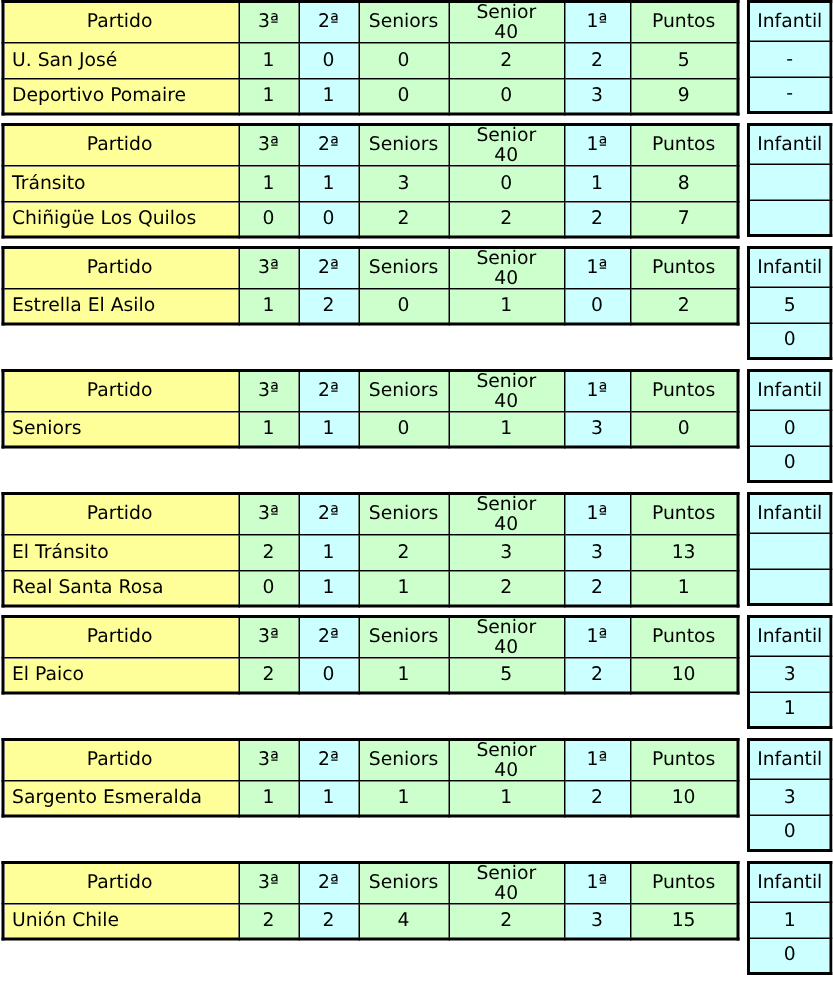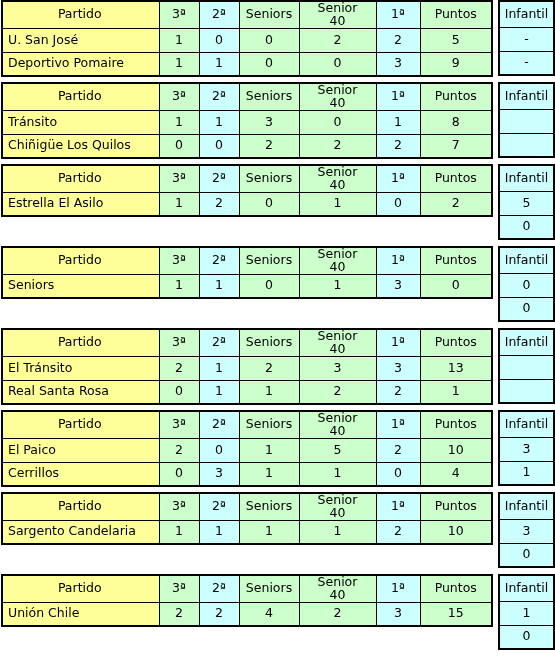--- a/index.html
+++ b/index.html
@@ -324,29 +324,20 @@
             </tr>
             <tr>
               <td class="c-partido bg-yellow">El Paico</td>
               <td class="c-num bg-green">2</td>
               <td class="c-num bg-cyan">0</td>
               <td class="c-seniors bg-green">1</td>
               <td class="c-s40 bg-green">5</td>
               <td class="c-1a bg-cyan">2</td>
               <td class="c-puntos bg-green">10</td>
             </tr>
-            <tr>
-              <td class="c-partido bg-yellow">Cerrillos</td>
-              <td class="c-num bg-green">0</td>
-              <td class="c-num bg-cyan">3</td>
-              <td class="c-seniors bg-green">1</td>
-              <td class="c-s40 bg-green">1</td>
-              <td class="c-1a bg-cyan">0</td>
-              <td class="c-puntos bg-green">4</td>
-            </tr>
           </tbody>
         </table>
       </div>
       <div class="infantil-wrap">
         <table class="grid infantil">
           <tbody>
             <tr class="header-row">
               <td class="bg-cyan">Infantil</td>
             </tr>
             <tr>
@@ -366,21 +357,21 @@
             <tr class="header-row">
               <td class="c-partido bg-yellow hdr-partido">Partido</td>
               <td class="c-num bg-green">3ª</td>
               <td class="c-num bg-cyan">2ª</td>
               <td class="c-seniors bg-green">Seniors</td>
               <td class="c-s40 bg-green"><span class="s40-label">Senior</span><br><span class="s40-label">40</span></td>
               <td class="c-1a bg-cyan">1ª</td>
               <td class="c-puntos bg-green">Puntos</td>
             </tr>
             <tr>
-              <td class="c-partido bg-yellow">Sargento Candelaria</td>
+              <td class="c-partido bg-yellow">Sargento Esmeralda</td>
               <td class="c-num bg-green">1</td>
               <td class="c-num bg-cyan">1</td>
               <td class="c-seniors bg-green">1</td>
               <td class="c-s40 bg-green">1</td>
               <td class="c-1a bg-cyan">2</td>
               <td class="c-puntos bg-green">10</td>
             </tr>
           </tbody>
         </table>
       </div>

